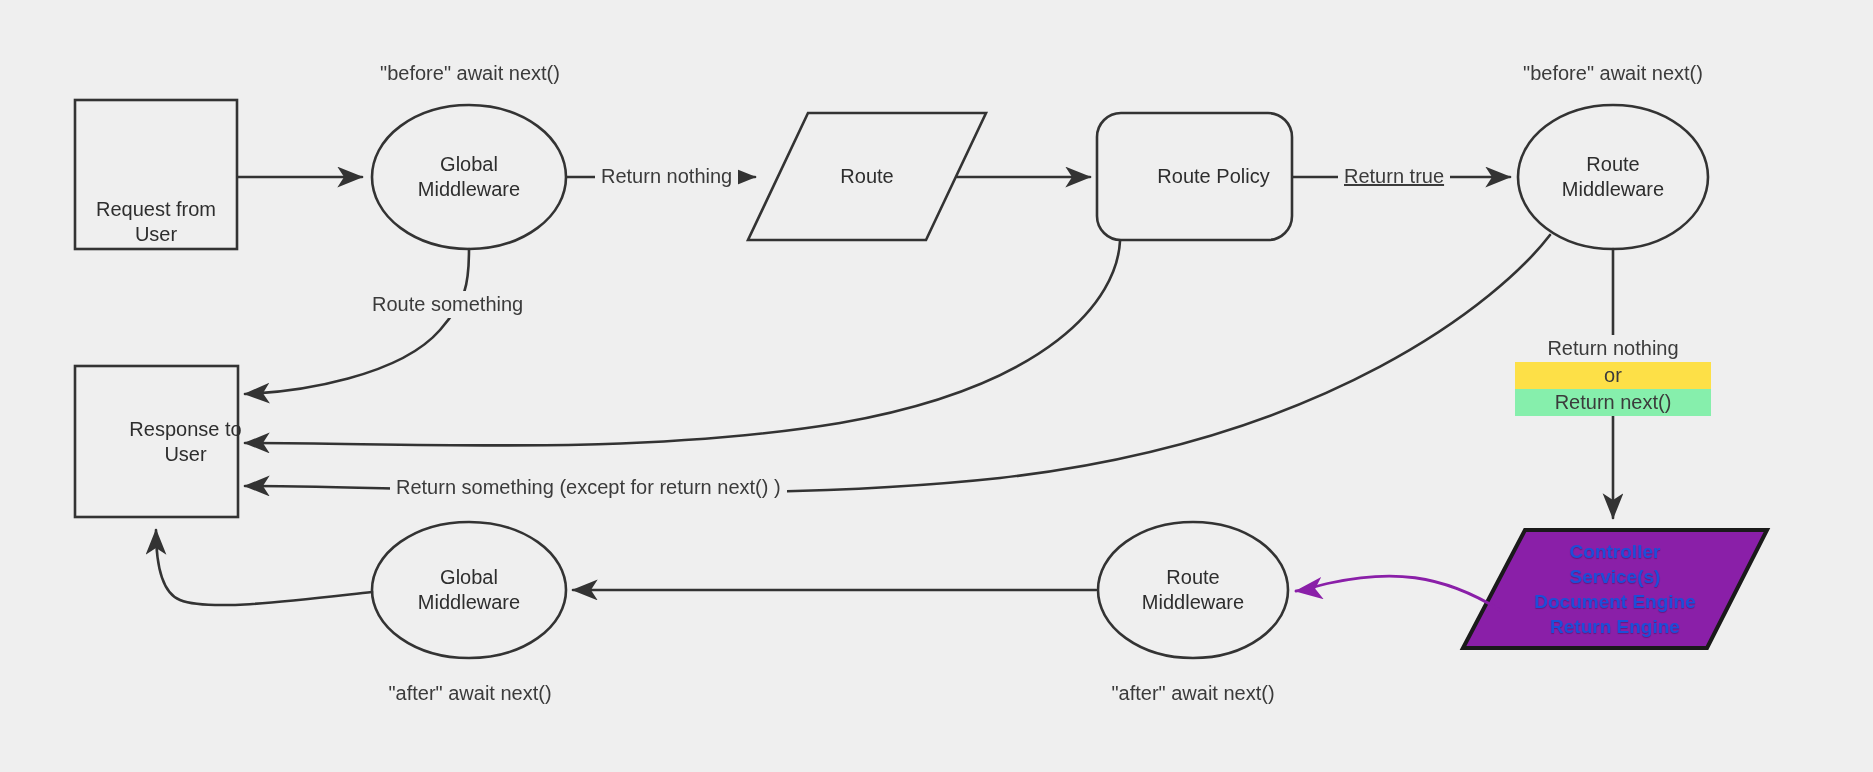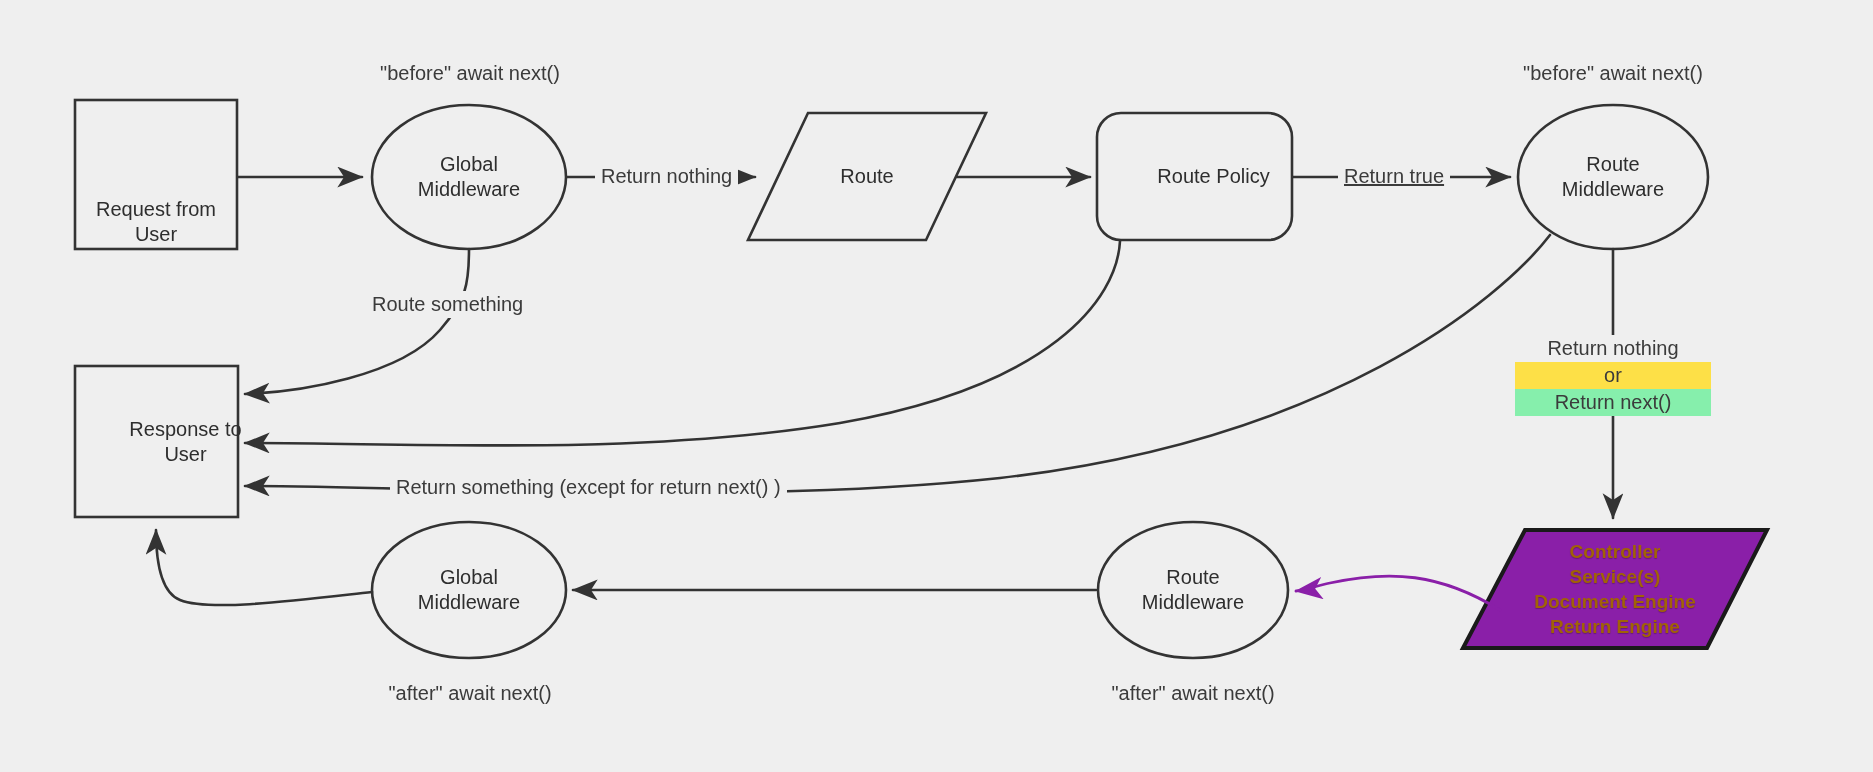--- a/index.html
+++ b/index.html
@@ -40,21 +40,21 @@
     justify-content: center;
     flex-direction: column;
     text-align: center;
     color: #2e2e2e;
     font-size: 20px;
     font-family: "Liberation Sans", sans-serif;
     line-height: 1.25;
     pointer-events: none;
   }
   .purple-txt {
-    color: #a16207;
+    color: #1d4ed8;
     font-weight: bold;
     font-size: 19px;
     line-height: 1.32;
     text-shadow: 0 1px 1px rgba(0,0,0,0.25);
   }
 </style>
 </head>
 <body>
 
 <div id="stage">

